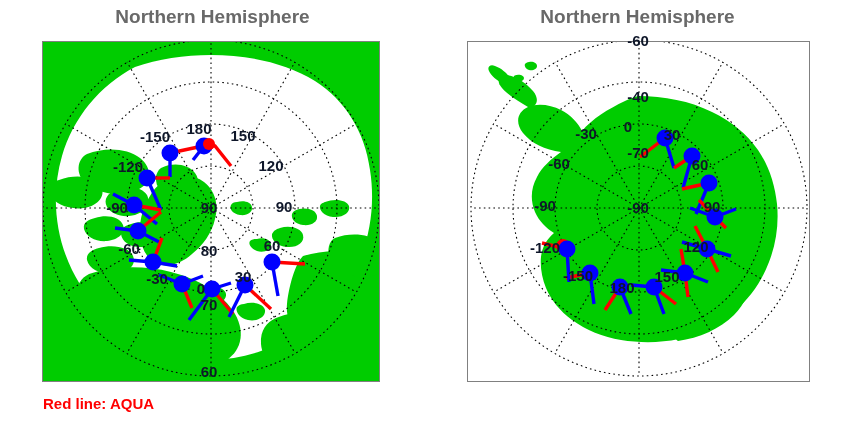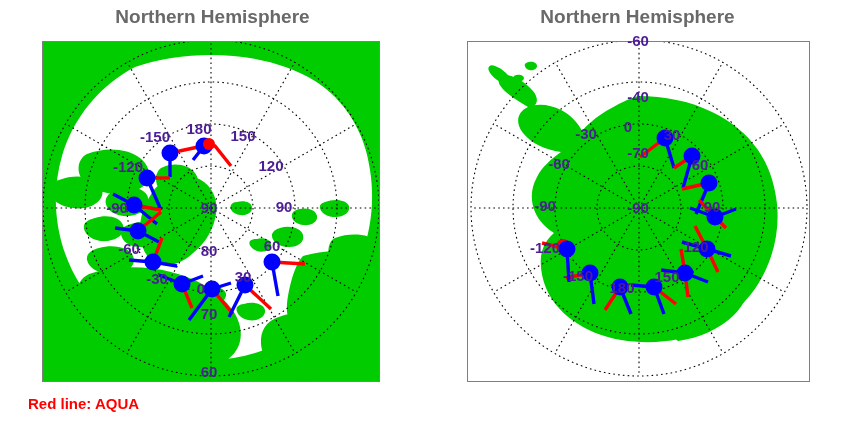--- a/index.html
+++ b/index.html
@@ -90,29 +90,29 @@
   }
   .sat-dot-red {
     fill: #ff0000;
     stroke: none;
   }
 
   .axis-label {
     position: absolute;
     font-size: 15px;
     font-weight: bold;
-    color: #4c1d95;
+    color: #0f172a;
     white-space: nowrap;
     transform: translate(-50%, -50%);
     line-height: 1;
   }
 
   .legend-row {
     position: absolute;
-    left: 0;
+    left: 15px;
     top: 392px;
     width: 752px;
     height: 28px;
   }
   .legend-item {
     position: absolute;
     font-size: 15px;
     font-weight: bold;
     white-space: nowrap;
     line-height: 1;
@@ -279,21 +279,21 @@
   <div class="axis-label" style="left:271px; top:165px;">120</div>
   <div class="axis-label" style="left:117px; top:207px;">-90</div>
   <div class="axis-label" style="left:284px; top:206px;">90</div>
   <div class="axis-label" style="left:129px; top:248px;">-60</div>
   <div class="axis-label" style="left:272px; top:245px;">60</div>
   <div class="axis-label" style="left:157px; top:278px;">-30</div>
   <div class="axis-label" style="left:243px; top:276px;">30</div>
   <div class="axis-label" style="left:201px; top:288px;">0</div>
   <div class="axis-label" style="left:209px; top:207px;">90</div>
   <div class="axis-label" style="left:209px; top:250px;">80</div>
-  <div class="axis-label" style="left:209px; top:313px;text-align:center;">70</div>
+  <div class="axis-label" style="left:209px; top:304px;text-align:center;">70</div>
   <div class="axis-label" style="left:209px; top:371px;">60</div>
 </div>
 
 <div class="panel" id="panel-south">
 
   <div class="panel-title">Northern Hemisphere</div>
 
   <div class="plot-frame" id="frame-south">
     <svg class="plot-svg" width="341" height="339" viewBox="0 0 341 339">
 

